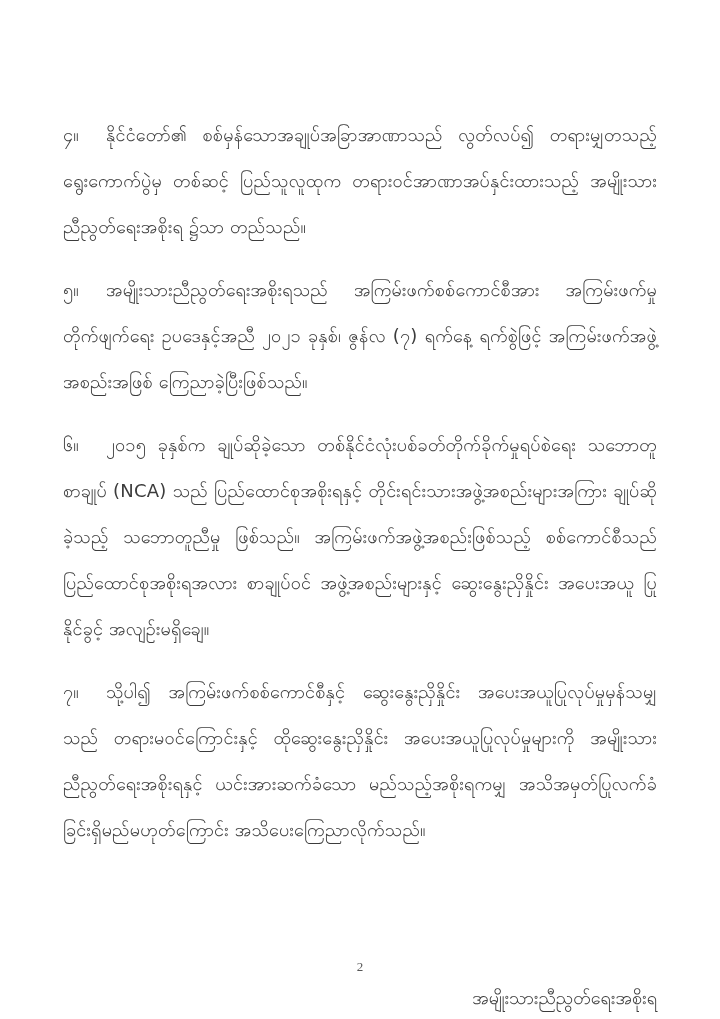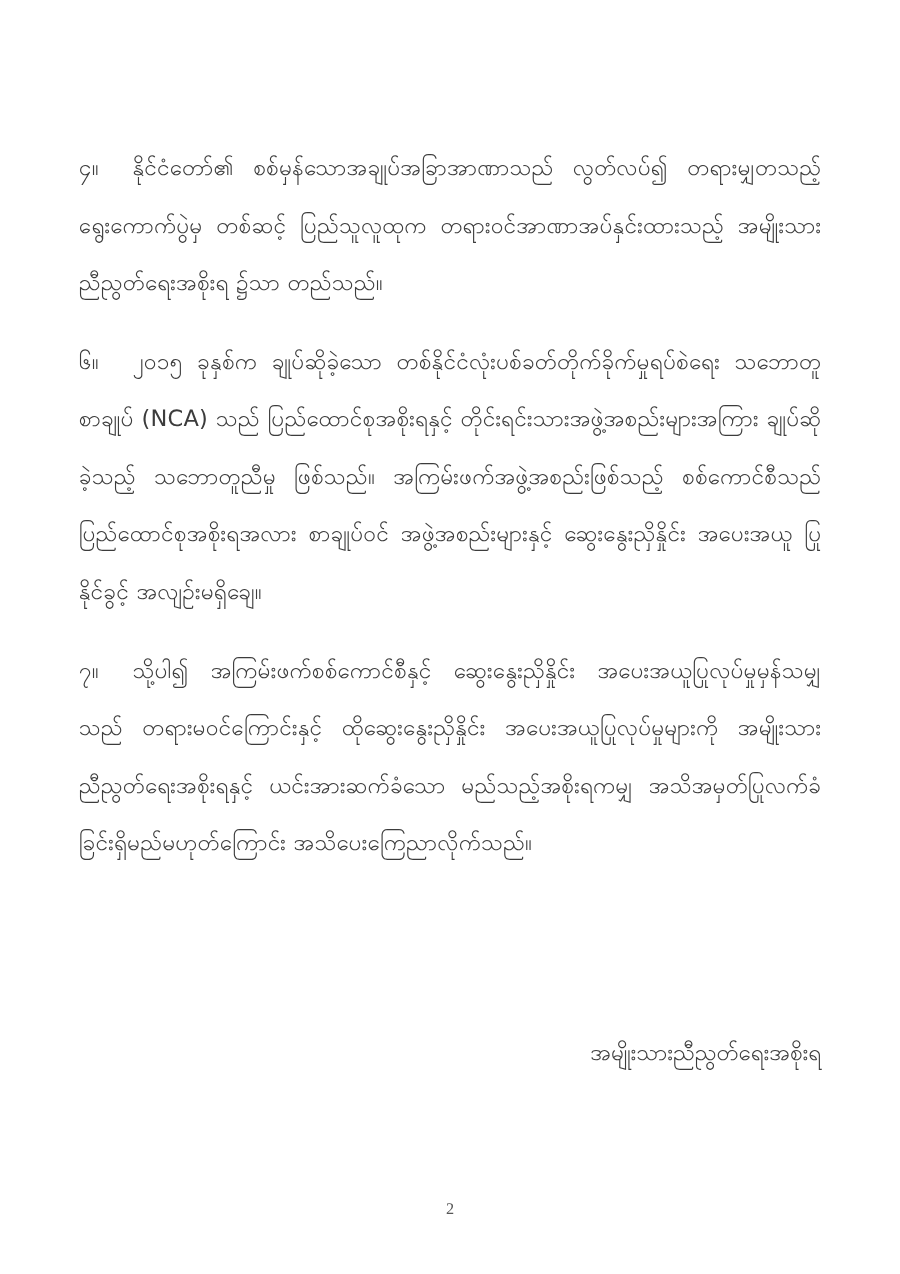--- a/index.html
+++ b/index.html
@@ -56,20 +56,21 @@
   }
 </style>
 </head>
 <body style="color: rgb(60, 60, 60); background: rgb(255, 255, 255);">
 
 <div class="page">
   <div class="content">
 
     <p class="para"><span class="num">၄။</span><span>နိုင်ငံတော်၏ စစ်မှန်သောအချုပ်အခြာအာဏာသည် လွတ်လပ်၍ တရားမျှတသည့် ရွေးကောက်ပွဲမှ တစ်ဆင့် ပြည်သူလူထုက တရားဝင်အာဏာအပ်နှင်းထားသည့် အမျိုးသားညီညွတ်ရေးအစိုးရ ၌သာ တည်သည်။</span></p>
 
+    <p class="para"><span class="num">၅။</span><span>အမျိုးသားညီညွတ်ရေးအစိုးရသည် အကြမ်းဖက်စစ်ကောင်စီအား အကြမ်းဖက်မှု တိုက်ဖျက်ရေး ဥပဒေနှင့်အညီ ၂၀၂၁ ခုနှစ်၊ ဇွန်လ (၇) ရက်နေ့ ရက်စွဲဖြင့် အကြမ်းဖက်အဖွဲ့အစည်းအဖြစ် ကြေညာခဲ့ပြီးဖြစ်သည်။</span></p>
 
     <p class="para"><span class="num">၆။</span><span>၂၀၁၅ ခုနှစ်က ချုပ်ဆိုခဲ့သော တစ်နိုင်ငံလုံးပစ်ခတ်တိုက်ခိုက်မှုရပ်စဲရေး သဘောတူ စာချုပ် (NCA) သည် ပြည်ထောင်စုအစိုးရနှင့် တိုင်းရင်းသားအဖွဲ့အစည်းများအကြား ချုပ်ဆိုခဲ့သည့် သဘောတူညီမှု ဖြစ်သည်။ အကြမ်းဖက်အဖွဲ့အစည်းဖြစ်သည့် စစ်ကောင်စီသည် ပြည်ထောင်စုအစိုးရအလား စာချုပ်ဝင် အဖွဲ့အစည်းများနှင့် ဆွေးနွေးညှိနှိုင်း အပေးအယူ ပြုနိုင်ခွင့် အလျဉ်းမရှိချေ။</span></p>
 
     <p class="para"><span class="num">၇။</span><span>သို့ပါ၍ အကြမ်းဖက်စစ်ကောင်စီနှင့် ဆွေးနွေးညှိနှိုင်း အပေးအယူပြုလုပ်မှုမှန်သမျှ သည် တရားမဝင်ကြောင်းနှင့် ထိုဆွေးနွေးညှိနှိုင်း အပေးအယူပြုလုပ်မှုများကို အမျိုးသားညီညွတ်ရေးအစိုးရနှင့် ယင်းအားဆက်ခံသော မည်သည့်အစိုးရကမျှ အသိအမှတ်ပြုလက်ခံခြင်းရှိမည်မဟုတ်ကြောင်း အသိပေးကြေညာလိုက်သည်။</span></p>
 
     <div class="signature">အမျိုးသားညီညွတ်ရေးအစိုးရ</div>
   </div>
 
   <div class="page-number">2</div>
 </div>

